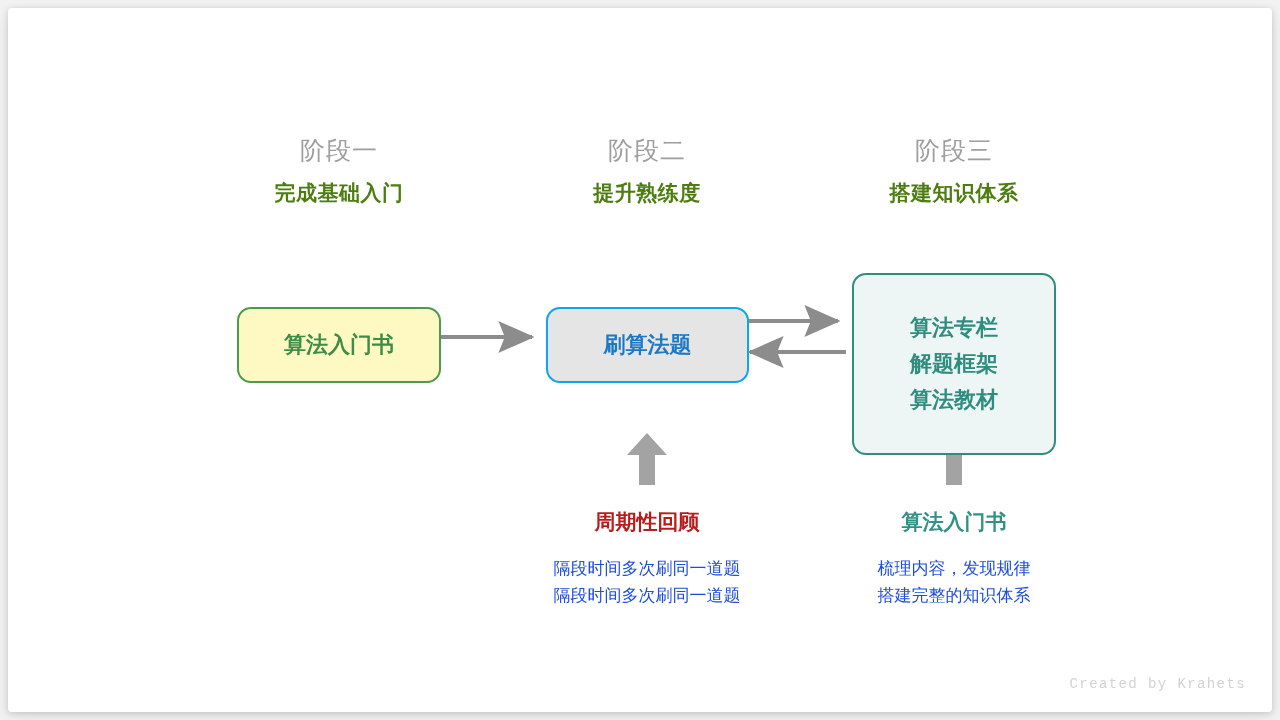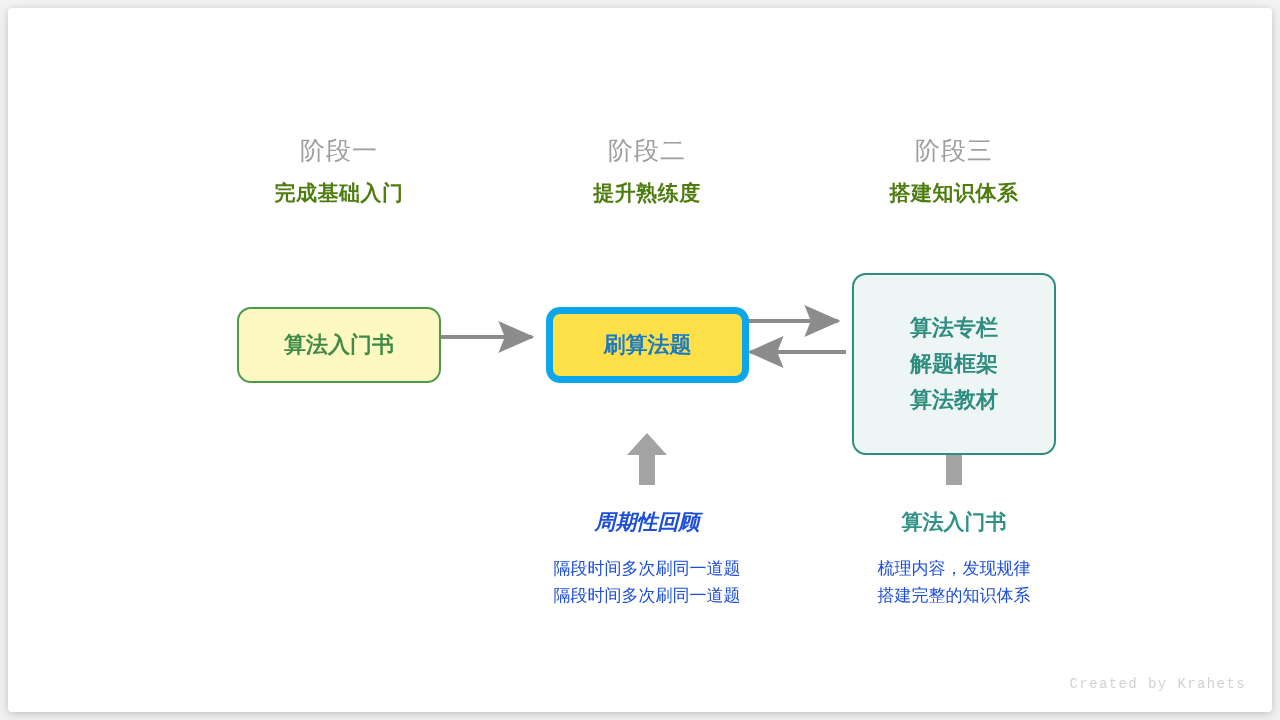--- a/index.html
+++ b/index.html
@@ -79,22 +79,22 @@
     background: #fef9c3;
     border: 2px solid #4c9a4c;
     color: #3f8c48;
     font-size: 22px;
   }
   #node-practice {
     left: 538px;
     top: 299px;
     width: 203px;
     height: 76px;
-    background: #fde047;
-    border: 7px solid #0ea5e9;
+    background: #e5e5e5;
+    border: 2px solid #0ea5e9;
     color: #1b79c6;
     font-size: 22px;
   }
   #node-resources {
     left: 844px;
     top: 265px;
     width: 204px;
     height: 182px;
     background: #edf6f4;
     border: 2px solid #2f8d80;
@@ -121,21 +121,21 @@
   }
   .note-col.n1 { left: 489px; top: 428px; }
   .note-col.n2 { left: 796px; top: 428px; }
 
   .note-title {
     font-size: 21px;
     line-height: 30px;
     font-weight: bold;
     margin-top: 71px;
   }
-  .note-col.n1 .note-title { color: #1d4ed8; font-style: italic; }
+  .note-col.n1 .note-title { color: #b91c1c; }
   .note-col.n2 .note-title { color: #2f9284; }
 
   .note-desc {
     margin-top: 18px;
     font-size: 17px;
     line-height: 27px;
     color: #1d4ed8;
     font-weight: 400;
   }
 

